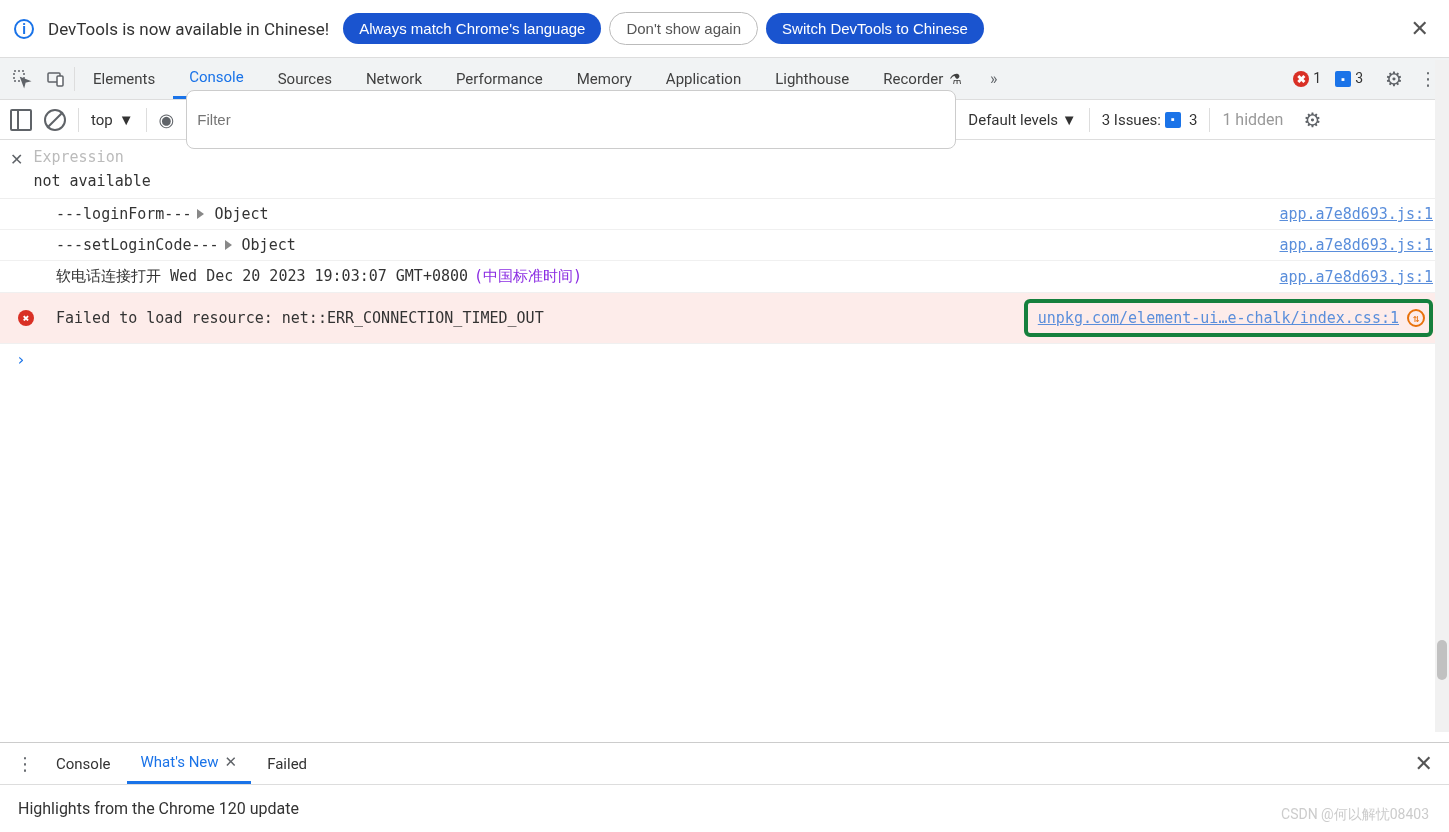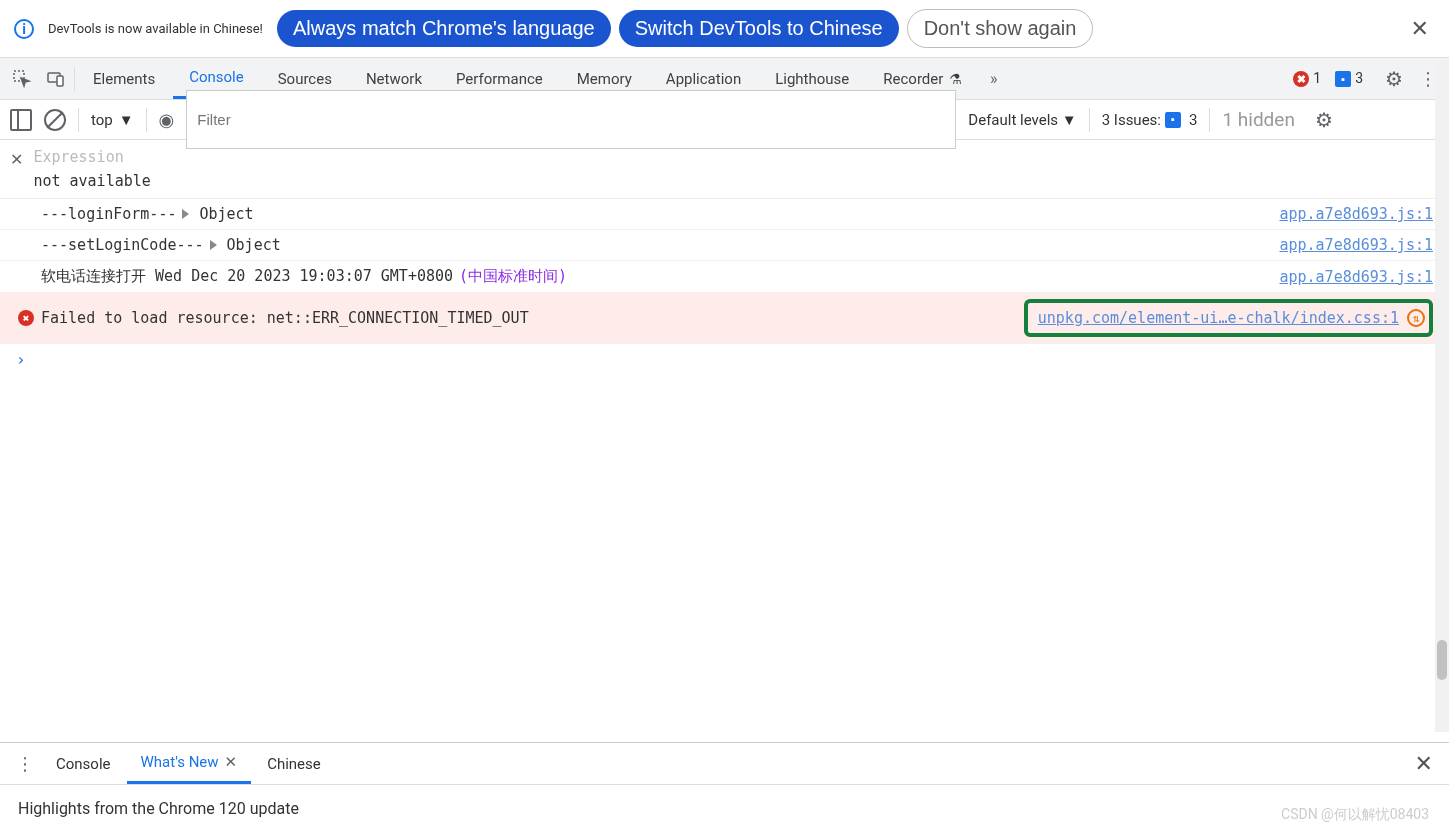--- a/index.html
+++ b/index.html
@@ -1,22 +1,22 @@
 <!DOCTYPE html>
 <html><head>
 <meta charset="utf-8">
 <style>
 * { box-sizing: border-box; margin: 0; padding: 0; }
 body { font-family: -apple-system, "Segoe UI", Roboto, sans-serif; font-size: 14px; color: #333; background: #fff; width: 1449px; height: 832px; overflow: hidden; position: relative; }
 
 
 .infobar { display: flex; align-items: center; height: 58px; padding: 0 14px; border-bottom: 1px solid #ddd; gap: 8px; }
 .info-icon { width: 20px; height: 20px; border: 2px solid #1a73e8; border-radius: 50%; color: #1a73e8; display: flex; align-items: center; justify-content: center; font-weight: bold; font-size: 14px; flex-shrink: 0; }
-.infobar .msg { font-size: 13px; margin-left: 6px; margin-right: 6px; }
-.pill { border-radius: 20px; padding: 7px 16px; font-size: 20px; cursor: pointer; white-space: nowrap; }
+.infobar .msg { font-size: 17px; margin-left: 6px; margin-right: 6px; }
+.pill { border-radius: 20px; padding: 7px 16px; font-size: 15px; cursor: pointer; white-space: nowrap; }
 .pill.blue { background: #1a54cf; color: #fff; border: none; }
 .pill.outline { background: #fff; color: #555; border: 1px solid #bbb; }
 .infobar .spacer { flex: 1; }
 .x-icon { font-size: 22px; color: #555; cursor: pointer; padding: 0 6px; }
 
 
 .tabbar { display: flex; align-items: center; height: 42px; border-bottom: 1px solid #ddd; padding: 0 6px; gap: 2px; background: #f1f3f4; }
 .tool-icon { width: 32px; height: 32px; display: flex; align-items: center; justify-content: center; color: #5f6368; cursor: pointer; }
 .tab { padding: 10px 16px; font-size: 15px; color: #404040; cursor: pointer; }
 .tab.active { color: #1a73e8; border-bottom: 3px solid #1a73e8; }
@@ -32,35 +32,35 @@
 
 
 .cbar { display: flex; align-items: center; height: 40px; border-bottom: 1px solid #ddd; padding: 0 10px; gap: 12px; }
 .sidebar-toggle { width: 22px; height: 22px; border: 2px solid #5f6368; border-radius: 2px; position: relative; cursor: pointer; }
 .sidebar-toggle::after { content: ''; position: absolute; left: 5px; top: 0; bottom: 0; width: 2px; background: #5f6368; }
 .clear-ico { width: 22px; height: 22px; border: 2px solid #5f6368; border-radius: 50%; position: relative; cursor: pointer; }
 .clear-ico::after { content: ''; position: absolute; width: 2px; height: 22px; background: #5f6368; transform: rotate(45deg); left: 8px; top: -2px; }
 .vdiv { width: 1px; height: 24px; background: #ddd; }
 .ctx { display: flex; align-items: center; gap: 6px; cursor: pointer; font-size: 15px; }
 .eye { font-size: 18px; color: #5f6368; cursor: pointer; }
-.filter { flex: 1; border: 1px solid #ccc; border-radius: 0; padding: 20px 10px; font-size: 15px; outline: none; max-width: 770px; }
+.filter { flex: 1; border: 1px solid #ccc; border-radius: 8px; padding: 20px 10px; font-size: 15px; outline: none; max-width: 770px; }
 .levels { cursor: pointer; font-size: 15px; }
 .issues { cursor: pointer; font-size: 15px; display: flex; align-items: center; gap: 4px; }
-.hidden-t { color: #999; font-size: 19px; }
+.hidden-t { color: #999; font-size: 16px; }
 
 
 .live { display: flex; align-items: flex-start; padding: 8px 10px; border-bottom: 1px solid #eee; gap: 10px; }
 .live .close { color: #5f6368; cursor: pointer; font-size: 16px; padding-top: 2px; }
 .live .body { flex: 1; }
 .expr { color: #bbb; font-family: Consolas, Menlo, monospace; font-size: 15px; }
 .avail { font-family: Consolas, Menlo, monospace; font-size: 15px; margin-top: 6px; }
 
 
 .logs { }
-.row { display: flex; align-items: center; padding: 6px 16px 6px 41px; font-family: Consolas, Menlo, monospace; font-size: 15px; border-bottom: 1px solid #f0f0f0; position: relative; }
+.row { display: flex; align-items: center; padding: 6px 16px 6px 56px; font-family: Consolas, Menlo, monospace; font-size: 15px; border-bottom: 1px solid #f0f0f0; position: relative; }
 .row .msg { flex: 1; display: flex; align-items: center; gap: 6px; }
 .row .src { color: #5a8edb; text-decoration: underline; cursor: pointer; }
 .tri { width: 0; height: 0; border-top: 5px solid transparent; border-bottom: 5px solid transparent; border-left: 7px solid #888; display: inline-block; margin-right: 4px; }
 .row.error { background: #fdecea; }
 .row.error::before { content: '✖'; position: absolute; left: 18px; width: 16px; height: 16px; background: #d93025; color: #fff; border-radius: 50%; font-size: 11px; display: flex; align-items: center; justify-content: center; }
 .purple { color: #8a2be2; }
 .net-ico { width: 18px; height: 18px; border: 2px solid #e8710a; border-radius: 50%; display: inline-flex; align-items: center; justify-content: center; color: #e8710a; font-size: 11px; margin-left: 8px; }
 .highlight-box { border: 4px solid #15803d; border-radius: 6px; padding: 6px 4px 6px 10px; display: flex; align-items: center; }
 .prompt { padding: 6px 16px; color: #1a73e8; font-family: Consolas, Menlo, monospace; font-size: 16px; }
 
@@ -76,22 +76,22 @@
 .scroll-ind { position: absolute; right: 0; top: 60px; bottom: 100px; width: 14px; background: #f1f1f1; }
 .scroll-thumb { position: absolute; right: 2px; top: 580px; width: 10px; height: 40px; background: #c1c1c1; border-radius: 5px; }
 </style>
 </head>
 <body>
 
 <div class="infobar">
   <span class="info-icon">i</span>
   <span class="msg">DevTools is now available in Chinese!</span>
   <button class="pill blue">Always match Chrome's language</button>
+  <button class="pill outline">Don't show again</button>
   <button class="pill blue">Switch DevTools to Chinese</button>
-  <button class="pill outline">Don't show again</button>
   <span class="spacer"></span>
   <span class="x-icon">✕</span>
 </div>
 
 <div class="tabbar">
   <span class="tool-icon">
     <svg width="20" height="20" viewBox="0 0 20 20" fill="none" stroke="#5f6368" stroke-width="1.5">
         <rect x="2" y="2" width="10" height="10" stroke-dasharray="2 2"></rect>
         <path d="M9 9 L17 12 L13 13 L12 17 Z" fill="#5f6368"></path>
       </svg>
@@ -188,21 +188,21 @@
     </span>
   </div>
   <div class="prompt">›</div>
 </div>
 
 <div class="drawer">
   <div class="dtabs">
     <span class="dots">⋮</span>
     <span class="dtab">Console</span>
     <span class="dtab active"><span>What's New</span><span class="close">✕</span></span>
-    <span class="dtab">Chinese</span>
+    <span class="dtab">Failed</span>
     <span class="spacer" style="flex:1"></span>
     <span class="x-icon">✕</span>
   </div>
   <div class="dcontent">
     <span>Highlights from the Chrome 120 update</span>
   </div>
   <span class="watermark">CSDN @何以解忧08403</span>
 </div>
 
 <div class="scroll-ind">

